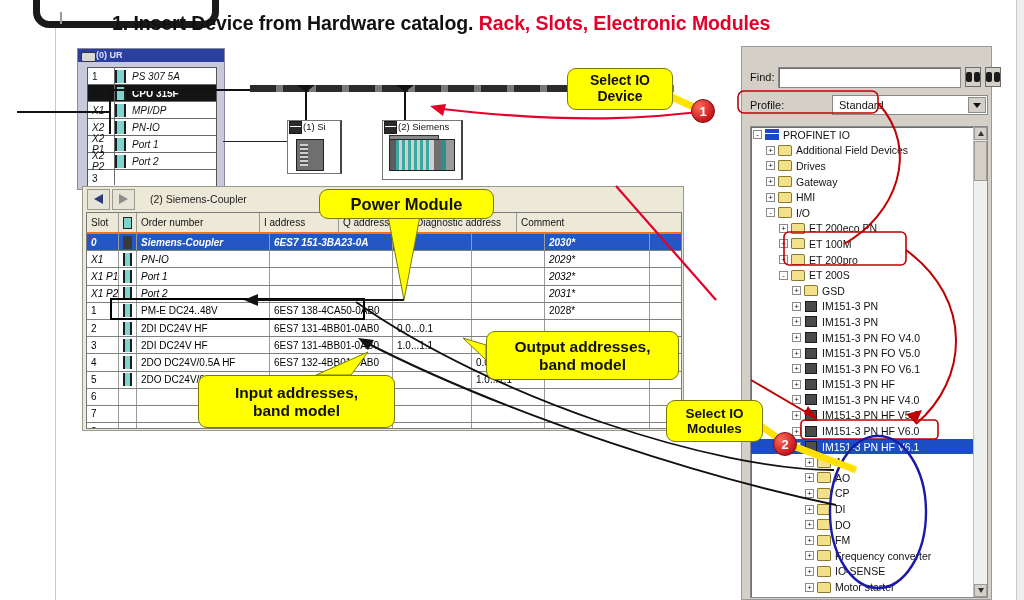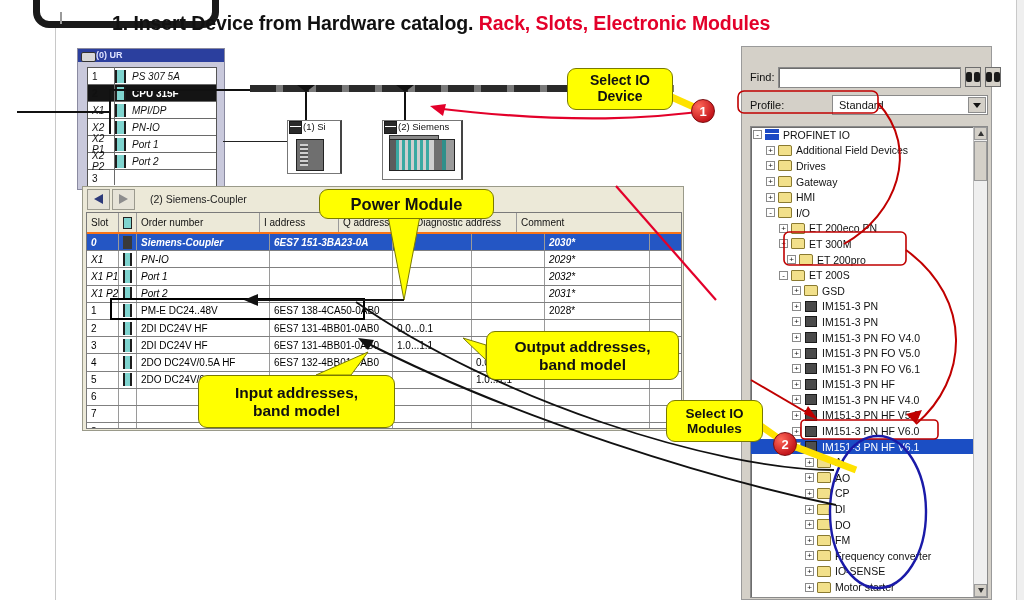--- a/index.html
+++ b/index.html
@@ -499,23 +499,23 @@
               <span>I/O</span>
             </div>
             <div class="tnode" style="padding-left: 28px;">
               <span class="texp">+</span>
               <span class="tfold"></span>
               <span>ET 200eco PN</span>
             </div>
             <div class="tnode" style="padding-left: 28px;">
               <span class="texp">+</span>
               <span class="tfold"></span>
-              <span>ET 300M</span>
-            </div>
-            <div class="tnode" style="padding-left: 36px;">
+              <span>ET 100M</span>
+            </div>
+            <div class="tnode" style="padding-left: 28px;">
               <span class="texp">+</span>
               <span class="tfold"></span>
               <span>ET 200pro</span>
             </div>
             <div class="tnode" style="padding-left: 28px;">
               <span class="texp">-</span>
               <span class="tfold"></span>
               <span>ET 200S</span>
             </div>
             <div class="tnode" style="padding-left: 41px;">

